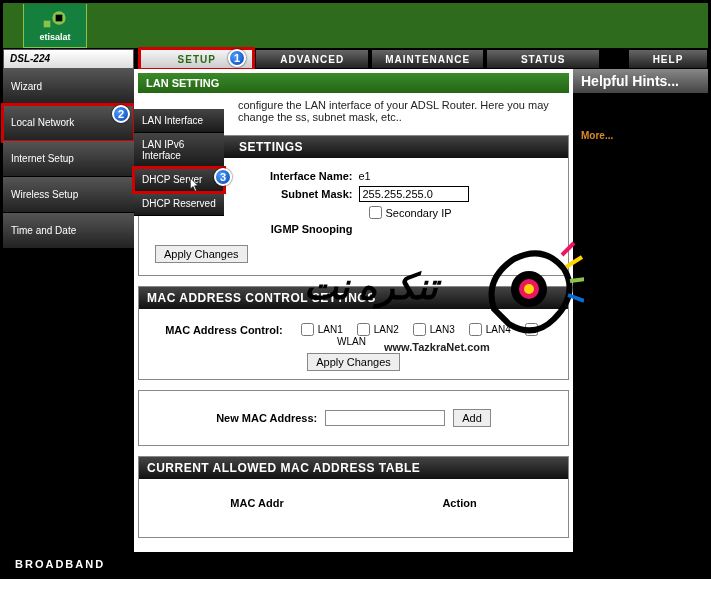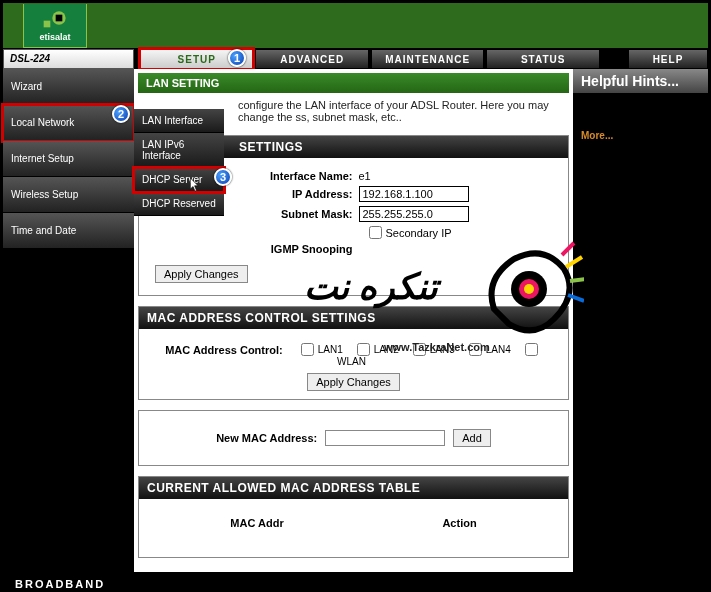--- a/index.html
+++ b/index.html
@@ -118,24 +118,20 @@
       </div>
 
       <div class="panel">
         <div class="panel-head" style="padding-left:100px;"><span>SETTINGS</span></div>
         <div class="panel-body">
           <div class="formrow">
             <label>Interface Name:</label>
             <div class="val">e1</div>
           </div>
           <div class="formrow">
-            <label>IP Address:</label>
-            <div class="val"><input type="text" value="192.168.1.100" style=""></div>
-          </div>
-          <div class="formrow">
             <label>Subnet Mask:</label>
             <div class="val"><input type="text" value="255.255.255.0" style=""></div>
           </div>
           <div class="formrow">
             <label></label>
             <div class="val" style="display:flex;align-items:center;">
               <input type="checkbox" class="cb" style="">
               <span>Secondary IP</span>
             </div>
           </div>

